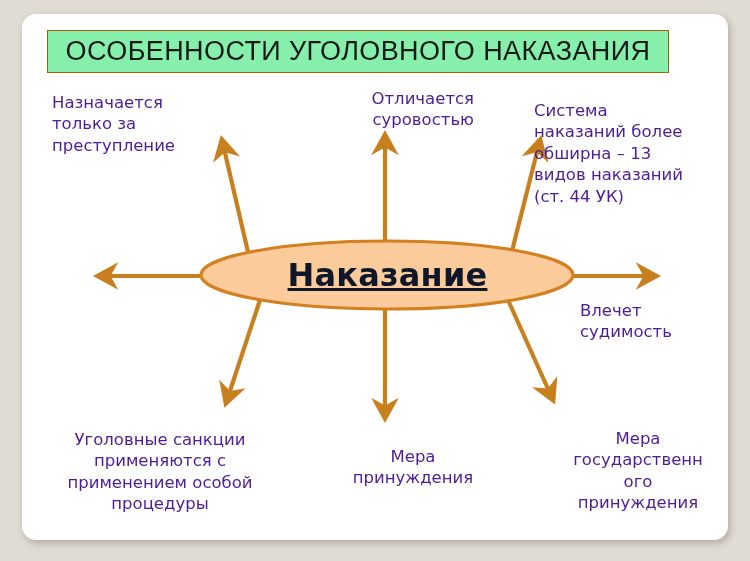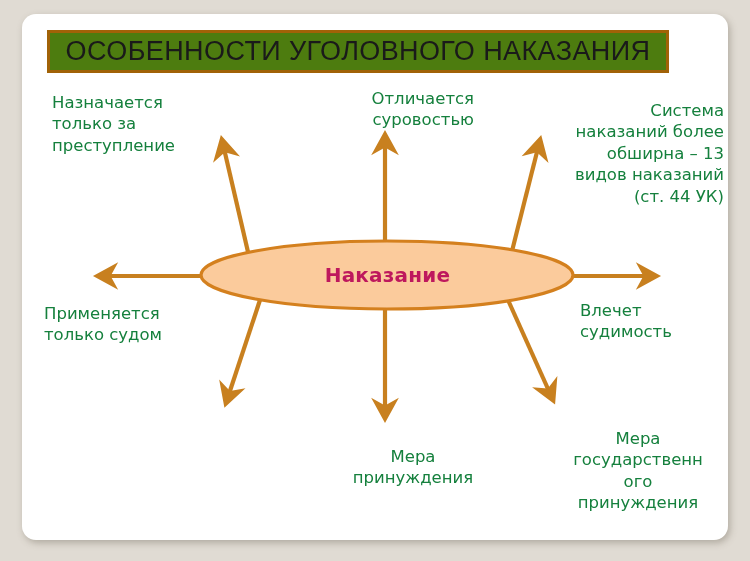--- a/index.html
+++ b/index.html
@@ -32,22 +32,22 @@
     box-shadow: 2px 3px 7px rgba(120, 112, 100, 0.45);
   }
 
   
   #title-box {
     position: absolute;
     left: 47px;
     top: 30px;
     width: 622px;
     height: 43px;
-    border: 3px solid #a16207;
-    background: #4d7c0f;
+    border: 1px solid #a16207;
+    background: #86efac;
     box-sizing: border-box;
     display: flex;
     align-items: center;
     justify-content: center;
   }
   #title-text {
     font-family: "Liberation Sans", "DejaVu Sans", sans-serif;
     font-size: 27px;
     font-weight: 400;
     color: #1a1a1a;
@@ -69,41 +69,42 @@
   #center-label {
     position: absolute;
     left: 203px;
     top: 247px;
     width: 369px;
     height: 56px;
     display: flex;
     align-items: center;
     justify-content: center;
     font-family: "DejaVu Sans", "Liberation Sans", sans-serif;
-    font-size: 20px;
+    font-size: 32px;
     font-weight: bold;
-    color: #be185d;
+    color: #0f172a;
     letter-spacing: 0.2px;
+    text-decoration: underline;
   }
 
   
   .node-label {
     position: absolute;
     font-family: "DejaVu Sans", "Liberation Sans", sans-serif;
     font-size: 16.5px;
     line-height: 1.30;
-    color: #15803d;
+    color: #4c1d95;
     white-space: pre-line;
   }
   .lbl-left   { text-align: left; }
   .lbl-center { text-align: center; }
 
   #lbl-prescribed { left: 52px;  top: 92px;  width: 200px; text-align: left; }
   #lbl-severity   { left: 296px; top: 88px;  width: 178px; text-align: right; }
-  #lbl-system     { left: 534px; top: 100px; width: 190px; text-align: right; }
+  #lbl-system     { left: 534px; top: 100px; width: 190px; text-align: left; }
   #lbl-court      { left: 44px;  top: 303px; width: 196px; text-align: left; }
   #lbl-record     { left: 580px; top: 300px; width: 152px; text-align: left; }
   #lbl-sanctions  { left: 36px;  top: 429px; width: 248px; text-align: center; }
   #lbl-measure    { left: 330px; top: 446px; width: 166px; text-align: center; }
   #lbl-state      { left: 548px; top: 428px; width: 180px; text-align: center; }
 </style>
 </head>
 <body>
 
 <div id="stage">
@@ -152,26 +153,28 @@
 
   <div class="node-label lbl-center" id="lbl-severity">Отличается
 суровостью</div>
 
   <div class="node-label lbl-center" id="lbl-system">Система
 наказаний более
 обширна – 13
 видов наказаний
 (ст. 44 УК)</div>
 
-  <div class="node-label lbl-left" id="lbl-court">Применяется
-только судом</div>
 
   <div class="node-label lbl-center" id="lbl-record">Влечет
 судимость</div>
 
+  <div class="node-label lbl-center" id="lbl-sanctions">Уголовные санкции
+применяются с
+применением особой
+процедуры</div>
 
   <div class="node-label lbl-center" id="lbl-measure">Мера
 принуждения</div>
 
   <div class="node-label lbl-center" id="lbl-state">Мера
 государственн
 ого
 принуждения</div>
 
 </div>

